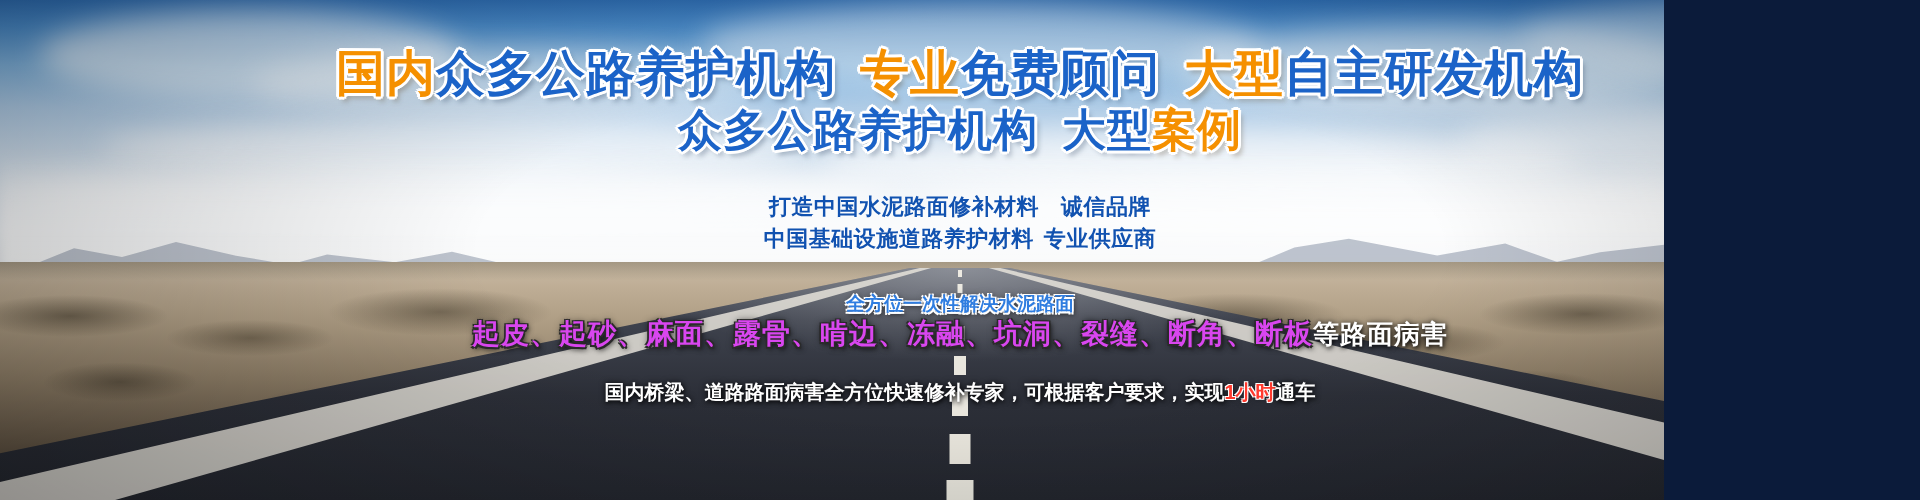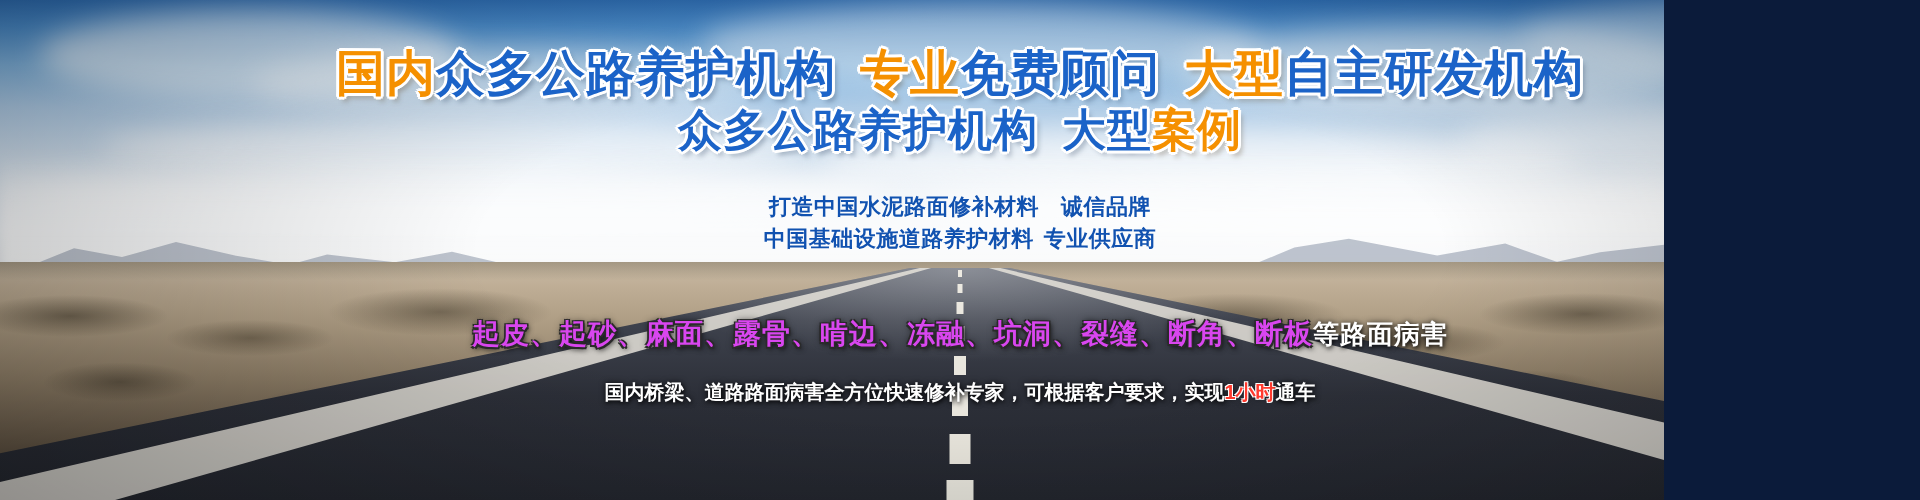--- a/index.html
+++ b/index.html
@@ -258,20 +258,23 @@
       <span class="blue">众多公路养护机构</span><span class="gap"></span><span class="blue">大型</span><span class="orange">案例</span>
     </div>
 
     <div class="subwrap s2">
       <span class="sub"><span>中国基础设施道路养护材料</span><span class="sgap" style="width:10px;"></span><span>专业供应商</span></span>
     </div>
     <div class="subwrap s1">
       <span class="sub"><span>打造中国水泥路面修补材料</span><span class="sgap"></span><span>诚信品牌</span></span>
     </div>
 
+    <div class="lowwrap l1">
+      <span class="lowline kblue">全方位一次性解决水泥路面</span>
+    </div>
 
     <div class="lowwrap l2">
       <span class="lowline"><span class="kyellow">起皮、起砂、麻面、露骨、啃边、冻融、坑洞、裂缝、断角、断板</span><span class="kwhite" style="font-size:26px;">等路面病害</span></span>
     </div>
 
     <div class="lowwrap l3">
       <span class="lowline"><span class="kwhite">国内桥梁、道路路面病害全方位快速修补专家，可根据客户要求，实现</span><span class="kred">1小时</span><span class="kwhite">通车</span></span>
     </div>
 
   </div>

